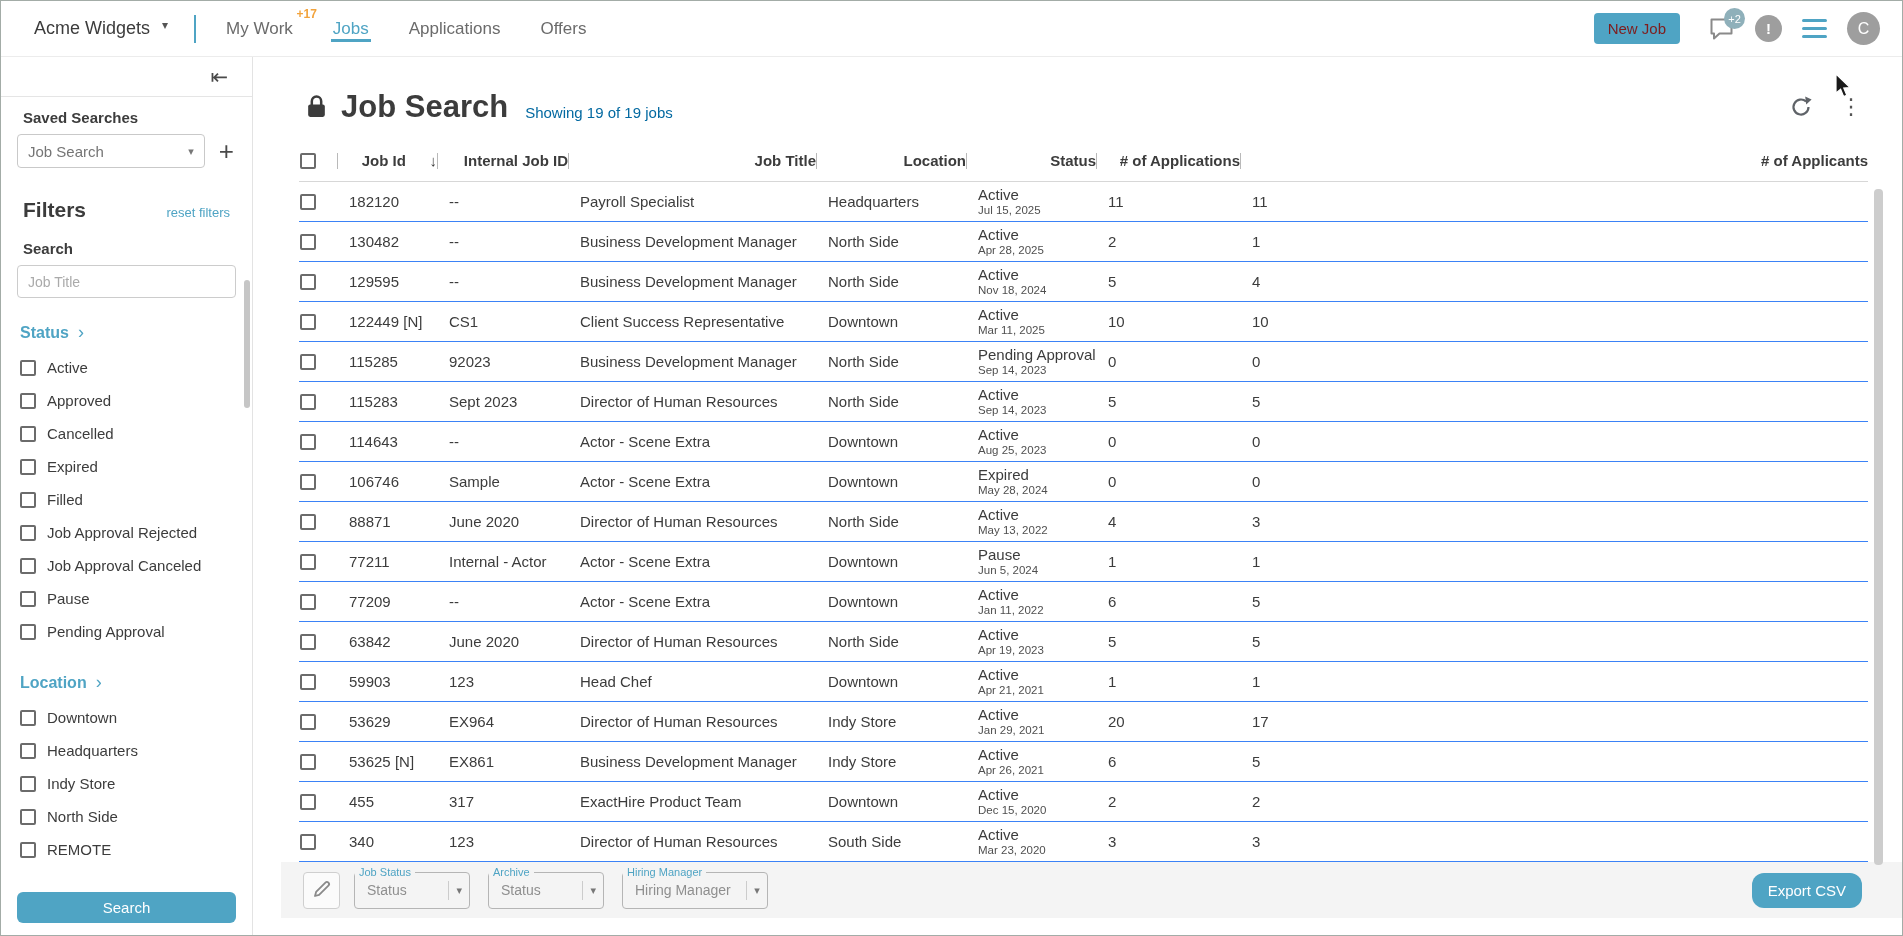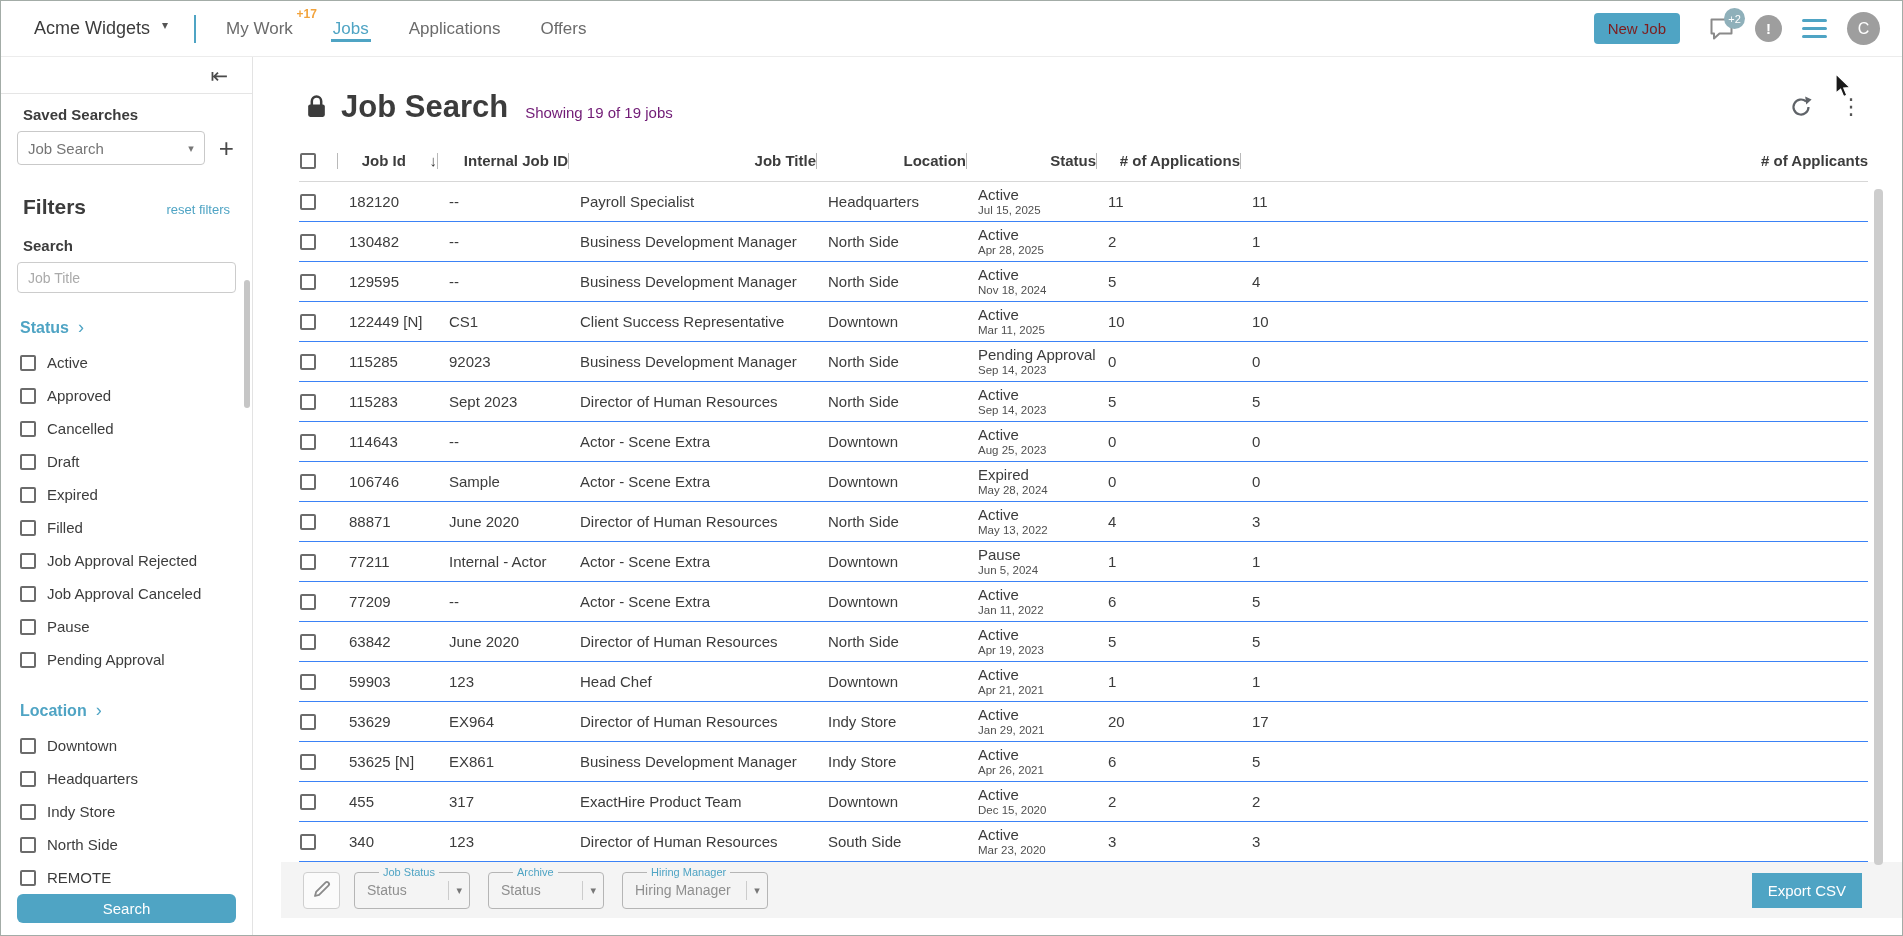--- a/index.html
+++ b/index.html
@@ -51,45 +51,45 @@
   .filter-option { display: flex; align-items: center; gap: 11px; padding: 8px 16px 8px 19px; cursor: pointer; }
   .checkbox { width: 16px; height: 16px; border: 2px solid #6b6b6b; border-radius: 2px; background: #fff; flex: none; display: inline-block; }
   .option-label { font-size: 15px; color: #3c3c3c; }
   .sidebar-search-btn { margin: auto 16px 12px; height: 31px; background: var(--accent); color: #fff; border: none; border-radius: 6px; font-size: 15px; cursor: pointer; font-family: inherit; }
   .sidebar-scroll { position: absolute; right: 2px; top: 223px; width: 6px; height: 128px; background: #c6c6c6; border-radius: 3px; }
   
   .main { flex: 1; position: relative; display: flex; flex-direction: column; background:#fff; }
   .main-header { display: flex; align-items: center; margin: 28px 40px 0 52px; height: 44px; }
   .lock { display: inline-flex; }
   .page-title { font-size: 31px; font-weight: 700; margin-left: 13px; color:#3c3c3c; }
-  .subtitle { font-size: 15px; color: #701a75; margin-left: 17px; margin-top: 12px; }
+  .subtitle { font-size: 15px; color: #0369a1; margin-left: 17px; margin-top: 12px; }
   .header-actions { margin-left: auto; display: flex; align-items: center; gap: 28px; }
   .kebab { font-size: 22px; color: #555; cursor: pointer; }
   .refresh { cursor: pointer; display:inline-flex; }
   .table { margin: 12px 34px 0 46px; }
   .thead, .tr { display: grid; grid-template-columns: 38px 100px 131px 248px 150px 130px 144px 1fr; align-items: center; }
   .thead { height: 42px; border-bottom: 1px solid #d7d7d7; }
   .th { display: flex; align-items: center; gap: 11px; font-size: 15px; font-weight: 700; white-space: nowrap; justify-content: space-between; }
   .col-divider { width: 1px; height: 16px; background: #b9b9b9; flex: none; }
   .sort-arrow { font-size: 15px; }
   .tr { height: 40px; border-bottom: 1px solid #3b82f6; }
   .td { font-size: 15px; color: #3c3c3c; padding-left: 12px; white-space: nowrap; overflow: hidden; }
   .cb-cell { padding-left: 1px; display: flex; align-items: center; }
   .status-cell { line-height: 1.15; }
   .status-main { font-size: 15px; }
   .status-date { font-size: 11.5px; color: #4f4f4f; }
   
   .footer-bar { margin: auto 0 17px 28px; height: 57px; background: #f4f4f4; display: flex; align-items: center; padding: 0 40px 0 22px; }
   .edit-btn { width: 37px; height: 37px; border: 1px solid #cfcfcf; border-radius: 4px; background: #fbfbfb; display: flex; align-items: center; justify-content: center; cursor: pointer; }
   .fselects { display: flex; gap: 18px; margin-left: 14px; }
   .fselect { position: relative; height: 37px; border: 1px solid #b5b5b5; border-radius: 4px; display: flex; align-items: center; min-width: 116px; padding: 0 36px 0 12px; cursor: pointer; }
-  .flabel { position: absolute; top: -7px; left: 24px; background: #f4f4f4; padding: 0 4px; font-size: 11px; color: var(--accent); white-space: nowrap; }
+  .flabel { position: absolute; top: -7px; left: 0; background: #f4f4f4; padding: 0 4px; font-size: 11px; color: var(--accent); white-space: nowrap; }
   .fvalue { font-size: 14px; color: #8f8f8f; white-space: nowrap; }
   .fchev { position: absolute; right: 7px; font-size: 11px; color: #777; border-left: 1px solid #ccc; padding-left: 7px; height: 19px; display: flex; align-items: center; }
-  .export-btn { margin-left: auto; background: var(--accent); color: #fff; border: none; border-radius: 0; font-size: 15px; padding: 9px 16px; cursor: pointer; font-family: inherit; }
+  .export-btn { margin-left: auto; background: var(--accent); color: #fff; border: none; border-radius: 12px; font-size: 15px; padding: 9px 16px; cursor: pointer; font-family: inherit; }
   
   .vscroll { position: absolute; top: 132px; right: 19px; width: 9px; height: 676px; background: #cdcdcd; border-radius: 4px; }
   .cursor { position: absolute; left: 1832px; top: 72px; pointer-events: none; }
 </style>
 </head>
 <body>
 
 <header class="topbar">
   <div class="company">
     <span>Acme Widgets</span>
@@ -162,24 +162,20 @@
           <label class="filter-option">
             <span class="checkbox"></span>
             <span class="option-label">Approved</span>
           </label>
           <label class="filter-option">
             <span class="checkbox"></span>
             <span class="option-label">Cancelled</span>
           </label>
           <label class="filter-option">
             <span class="checkbox"></span>
-            <span class="option-label">Draft</span>
-          </label>
-          <label class="filter-option">
-            <span class="checkbox"></span>
             <span class="option-label">Expired</span>
           </label>
           <label class="filter-option">
             <span class="checkbox"></span>
             <span class="option-label">Filled</span>
           </label>
           <label class="filter-option">
             <span class="checkbox"></span>
             <span class="option-label">Job Approval Rejected</span>
           </label>

